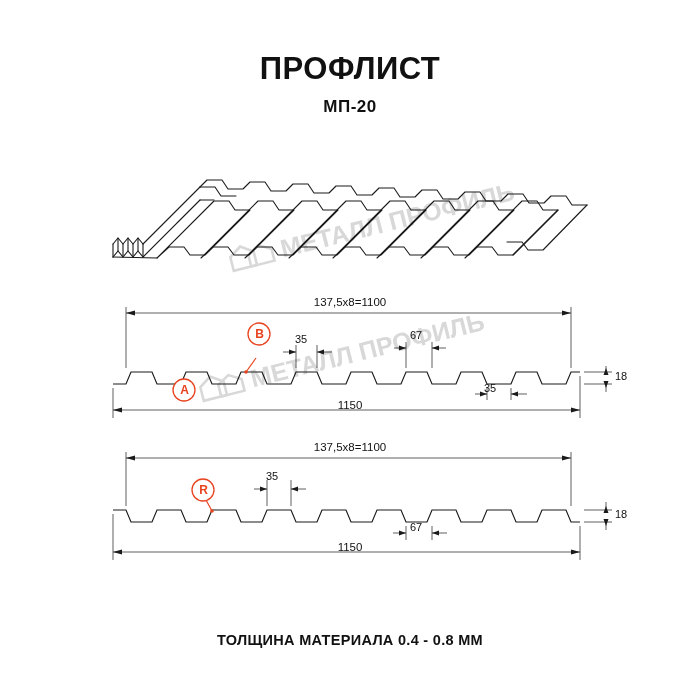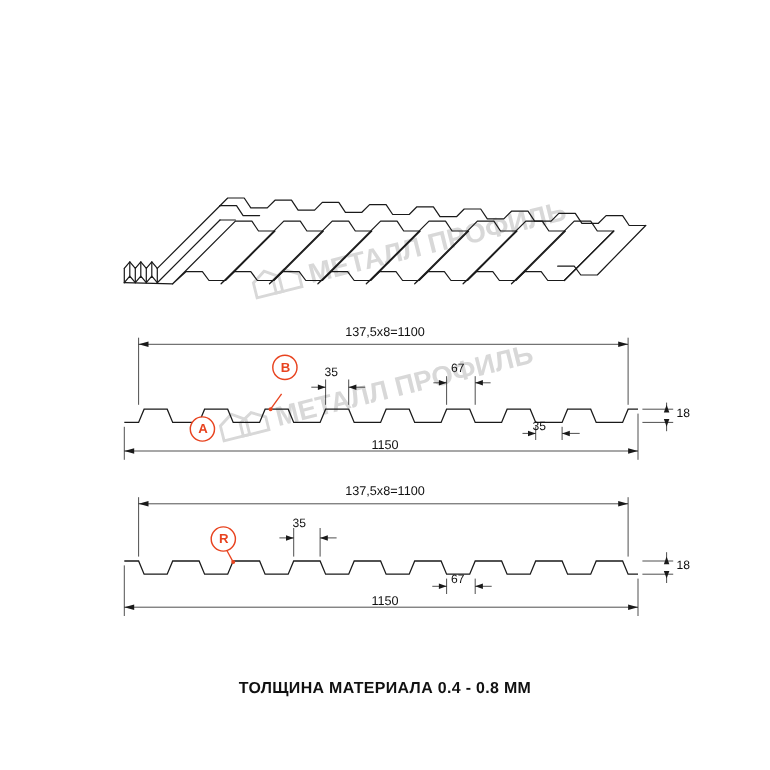--- a/index.html
+++ b/index.html
@@ -37,21 +37,21 @@
   }
   .title-sub {
     margin-top: 11px;
     font-size: 17px;
     font-weight: bold;
     color: #111111;
     letter-spacing: 0.5px;
   }
   .footer-note {
     position: absolute;
-    top: 618px;
+    top: 632px;
     left: 0;
     width: 700px;
     text-align: center;
     font-size: 14.5px;
     font-weight: bold;
     letter-spacing: 0.3px;
     color: #111111;
   }
   svg { display: block; }
   .svg-layer {
@@ -85,20 +85,24 @@
     display: inline-block;
     vertical-align: -3px;
     margin-right: 7px;
   }
 </style>
 </head>
 <body>
 
 <div class="page">
 
+  <div class="title-block">
+    <div class="title-main">ПРОФЛИСТ</div>
+    <div class="title-sub">МП-20</div>
+  </div>
 
   <div class="wm wm-1">
     <span class="wm-ico">
       <svg width="46" height="26" viewBox="0 0 46 26">
         <path d="M2 24 L2 10 L14 2 L26 10 L26 24 Z" fill="none" stroke="#d8d8d8" stroke-width="2.6"></path>
         <path d="M20 24 L20 12 L32 5 L44 12 L44 24 Z" fill="none" stroke="#d8d8d8" stroke-width="2.6"></path>
       </svg>
     </span><span>МЕТАЛЛ ПРОФИЛЬ</span>
   </div>
 

